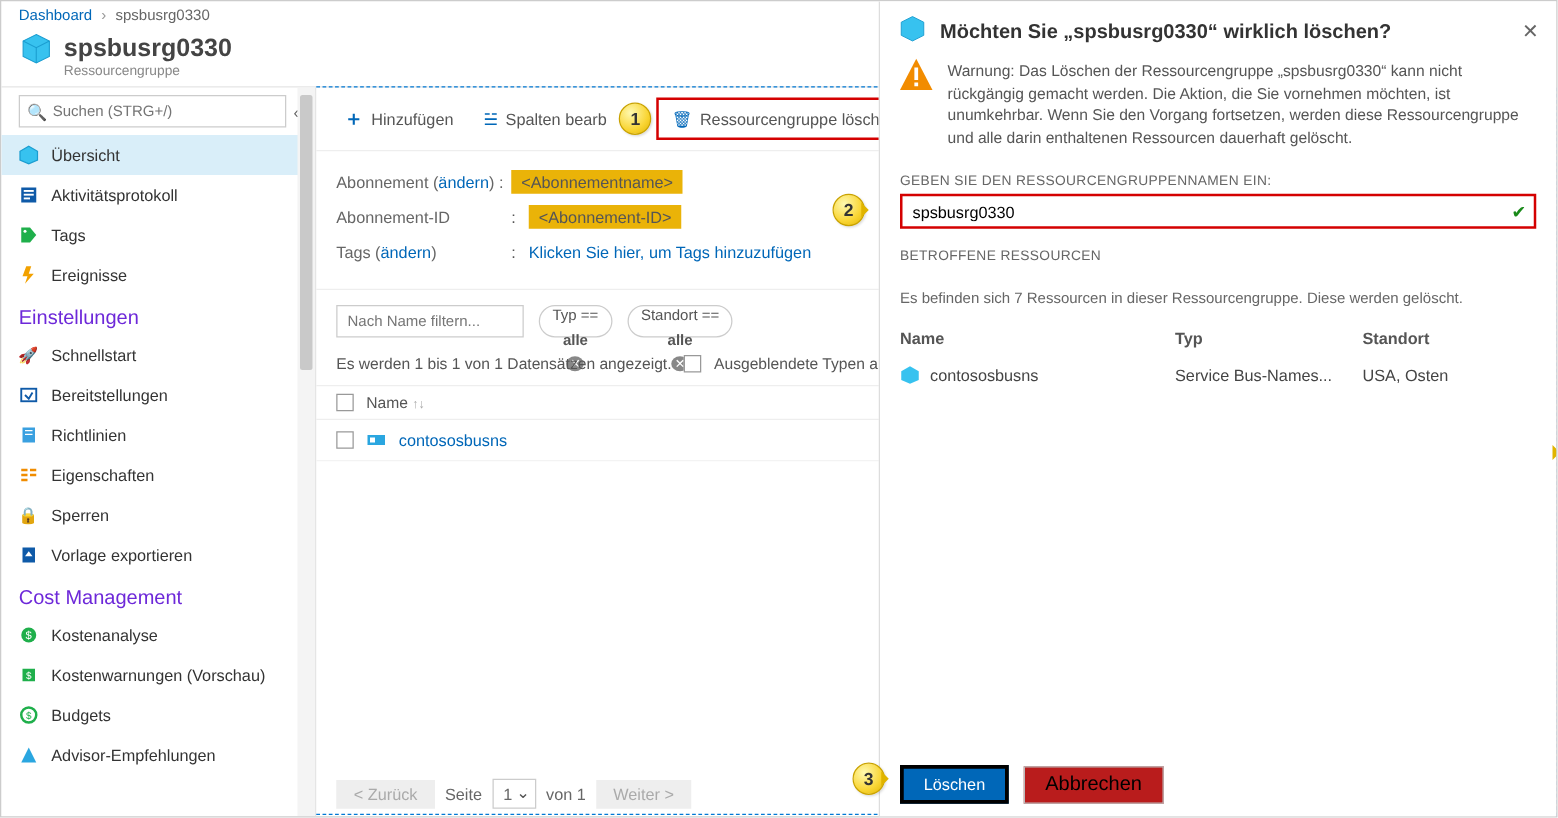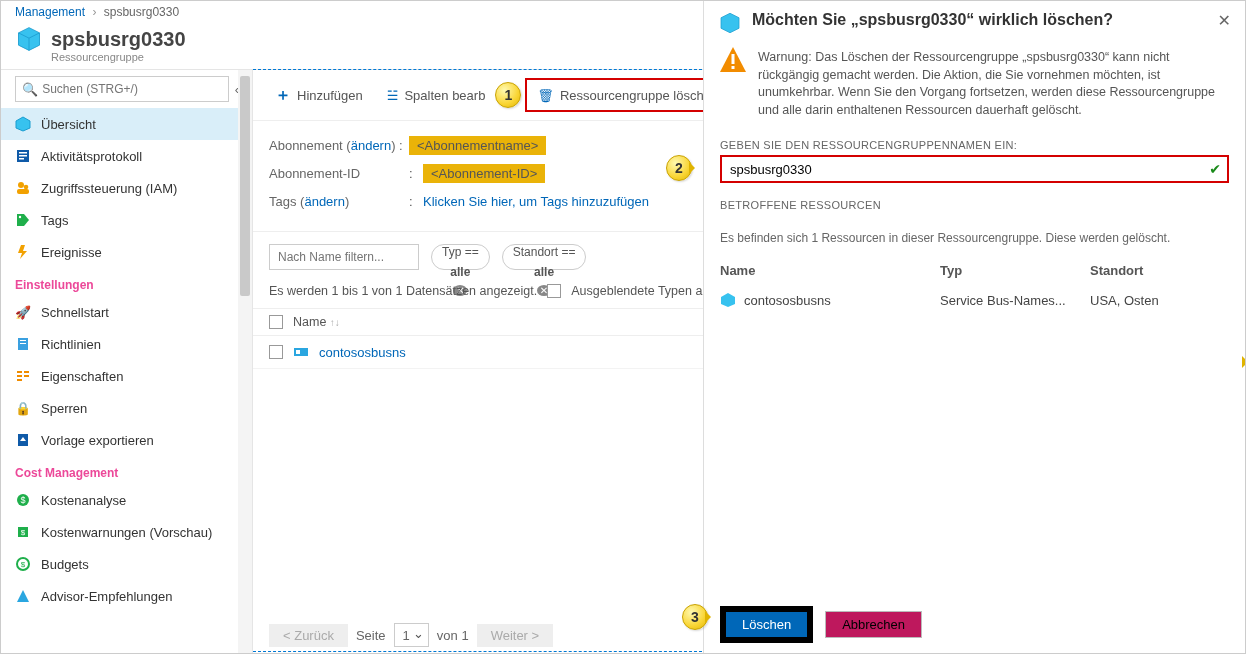--- a/index.html
+++ b/index.html
@@ -18,21 +18,21 @@
 
   
   .sidebar { width: 252px; border-right: 1px solid #e5e5e5; overflow-y: auto; padding-top:6px; position:relative; }
   .search-wrap { padding: 0 10px 6px 14px; display:flex; align-items:center; gap:6px; }
   .search-box { flex:1; display:flex; align-items:center; border:1px solid #ccc; height:26px; padding:0 6px; background:#fff; }
   .search-box input { border:none; outline:none; flex:1; font-size:12px; color:#8b5cf6; }
   .collapse-btn { font-size:13px; color:#666; cursor:pointer; }
   .nav-item { display:flex; align-items:center; height:32px; padding:0 14px; gap:10px; cursor:pointer; font-size:13px; color:#333; }
   .nav-item.active { background:#d9eef9; }
   .nav-icon { width:16px; height:16px; display:inline-flex; align-items:center; justify-content:center; }
-  .nav-section { padding: 10px 14px 4px 14px; font-weight:700; color:#ec4899; font-size:12px; }
+  .nav-section { padding: 10px 14px 4px 14px; font-weight:400; color:#6d28d9; font-size:16px; }
 
   
   .main { flex:1; min-width:0; padding: 0; border-right:1px dashed #0078d4; position:relative; }
   .toolbar { display:flex; align-items:center; gap:4px; padding: 8px 12px 8px 12px; border-bottom:1px solid #eee; }
   .tb-btn { display:flex; align-items:center; gap:6px; height:30px; padding:0 10px; font-size:13px; color:#555; cursor:pointer; }
   .tb-btn .plus { color:#0067b8; font-weight:bold; font-size:16px; }
   .delete-rg-wrap { border:2px solid #d40000; padding:0 2px; display:flex; align-items:center; }
 
   .callout { width:26px; height:26px; border-radius:50%; background: radial-gradient(circle at 35% 30%, #fff9b0, #f9d534 60%, #e0b400); display:flex; align-items:center; justify-content:center; font-weight:700; color:#333; font-size:14px; border:1px solid #c9a200; position:absolute; z-index:50; box-shadow:1px 1px 2px rgba(0,0,0,.15);}
   .callout::before { content:""; position:absolute; right:-10px; top:50%; transform:translateY(-50%); border:6px solid transparent; border-left-color:#e0b400; }
@@ -58,55 +58,55 @@
   .table-row { display:flex; align-items:center; padding: 8px 16px; gap:10px; border-bottom:1px solid #f3f3f3; }
   .res-link { color:#0067b8; cursor:pointer; }
 
   .pager { position:absolute; bottom:6px; left:16px; display:flex; align-items:center; gap:8px; font-size:13px; color:#666; }
   .pg-btn { background:#eee; color:#aaa; padding:4px 14px; }
   .pg-sel { border:1px solid #ccc; height:24px; padding:0 18px 0 8px; display:flex; align-items:center; position:relative; }
   .pg-sel::after { content:"⌄"; position:absolute; right:4px; top:2px; color:#555; }
 
   
   .panel { position:absolute; top:0; right:0; width:542px; height:654px; background:#fff; border-left:1px solid #ddd; display:flex; flex-direction:column; z-index:20; }
-  .panel-head { display:flex; align-items:flex-start; padding:10px 14px; gap:10px; }
+  .panel-head { display:flex; align-items:flex-end; padding:10px 14px; gap:10px; }
   .panel-title { font-weight:600; font-size:16px; color:#333; flex:1; }
   .close-x { font-size:16px; color:#666; cursor:pointer; }
   .warn-row { display:flex; gap:14px; padding: 4px 16px 12px 54px; font-size:12.5px; color:#555; line-height:1.4; position:relative; }
   .warn-icon { position:absolute; left:14px; top:0; width:30px; height:30px; }
   .panel-label-lbl { font-size:11px; letter-spacing:.3px; color:#666; padding: 8px 16px 4px 16px; }
   .panel-input-wrap { padding: 0 16px; position:relative; }
   .panel-input { width:100%; border:2px solid #d40000; height:28px; padding:0 8px; font-size:13px; outline:none; }
   .check-mark { position:absolute; right:24px; top:6px; color:#1a8a1a; font-size:14px; }
   .panel-sub { padding: 16px 16px 4px 16px; font-size:12px; color:#666; }
   .panel-sub h { display:block; font-size:11px; letter-spacing:.3px; color:#666; margin-bottom:20px; }
   .panel-table { padding: 8px 16px; }
   .pt-head { display:flex; font-weight:600; color:#555; font-size:13px; padding:6px 0; }
   .pt-row { display:flex; align-items:center; padding:8px 0; font-size:13px; color:#444; }
   .col-n { flex: 0 0 220px; display:flex; align-items:center; gap:8px; }
   .col-t { flex: 0 0 150px; }
   .col-s { flex: 1; }
   .panel-footer { margin-top:auto; padding: 12px 16px; display:flex; gap:12px; align-items:center; position:relative; }
-  .btn-primary { background:#0067b8; color:#fff; border:6px solid #000000; padding:5px 16px; font-size:13px; cursor:pointer; }
-  .btn-secondary { background:#be185d; border:1px solid #bbb; padding:5px 16px; font-size:13px; cursor:pointer; }
+  .btn-primary { background:#0067b8; color:#fff; border:3px solid #000000; padding:5px 16px; font-size:13px; cursor:pointer; }
+  .btn-secondary { background:#b91c1c; border:1px solid #bbb; padding:5px 16px; font-size:16px; cursor:pointer; }
 
   .dash-border-top { position:absolute; top:68px; left:252px; right:543px; height:1px; border-top:1px dashed #0078d4; z-index:5; pointer-events:none;}
   .dash-border-bottom { position:absolute; bottom:1px; left:252px; right:543px; height:1px; border-top:1px dashed #0078d4; z-index:5; pointer-events:none;}
 
   
   .fake-scroll { position:absolute; right:0; top:0; bottom:0; width:14px; background:#f4f4f4; }
   .fake-thumb { position:absolute; right:2px; top:6px; width:10px; height:220px; background:#c9c9c9; border-radius:2px; }
 
   svg { display:block; }
 </style>
 </head>
 <body>
 
 <div class="breadcrumb">
-  <a>Management</a>
+  <a>Dashboard</a>
   <span class="sep">›</span>
   <span>spsbusrg0330</span>
 </div>
 
 <div class="title-row">
   <span class="cube-icon">
     <svg viewBox="0 0 32 32" width="28" height="28">
         <polygon points="16,3 28,9 28,23 16,29 4,23 4,9" fill="#37c2ef" stroke="#1b9dd0" stroke-width="1"></polygon>
         <polyline points="4,9 16,15 28,9" fill="none" stroke="#1b9dd0"></polyline>
         <line x1="16" y1="15" x2="16" y2="29" stroke="#1b9dd0"></line>
@@ -142,49 +142,48 @@
             <rect x="4" y="4" width="8" height="1.5" fill="#fff"></rect>
             <rect x="4" y="7" width="8" height="1.5" fill="#fff"></rect>
             <rect x="4" y="10" width="5" height="1.5" fill="#fff"></rect>
           </svg>
         </span>
       <span>Aktivitätsprotokoll</span>
     </div>
     <div class="nav-item">
       <span class="nav-icon">
           <svg width="16" height="16">
-            <circle cx="6" cy="5" r="3" fill="#f2a100"></circle>
-            <circle cx="11" cy="7" r="2.3" fill="#f2a100"></circle>
-            <rect x="2" y="9" width="12" height="5" rx="2" fill="#f2a100"></rect>
-          </svg>
-        </span>
-      <span>Zugriffssteuerung (IAM)</span>
-    </div>
-    <div class="nav-item">
-      <span class="nav-icon">
-          <svg width="16" height="16">
             <polygon points="2,2 9,2 14,8 9,14 2,14" fill="#1faf4b"></polygon>
             <circle cx="5" cy="5" r="1.2" fill="#fff"></circle>
           </svg>
         </span>
       <span>Tags</span>
     </div>
     <div class="nav-item">
       <span class="nav-icon">
           <svg width="16" height="16">
             <polygon points="6,1 10,1 8,7 12,7 5,15 7,9 3,9" fill="#f2a100"></polygon>
           </svg>
         </span>
       <span>Ereignisse</span>
     </div>
 
     <div class="nav-section">Einstellungen</div>
     <div class="nav-item">
         <span class="nav-icon">🚀</span>
         <span>Schnellstart</span>
+      </div>
+    <div class="nav-item">
+        <span class="nav-icon">
+          <svg width="16" height="16">
+            <rect x="2" y="3" width="12" height="10" fill="none" stroke="#0f5aa8" stroke-width="1.5"></rect>
+            <polyline points="5,8 8,11 11,6" fill="none" stroke="#0f5aa8" stroke-width="1.5"></polyline>
+          </svg>
+        </span>
+        <span>Bereitstellungen</span>
       </div>
     <div class="nav-item">
         <span class="nav-icon">
           <svg width="16" height="16">
             <rect x="3" y="2" width="10" height="12" fill="#3aa0e0"></rect>
             <rect x="5" y="4" width="6" height="1" fill="#fff"></rect>
             <rect x="5" y="7" width="6" height="1" fill="#fff"></rect>
           </svg>
         </span>
         <span>Richtlinien</span>
@@ -369,21 +368,21 @@
   <div class="panel-input-wrap">
     <div class="callout" style="left:-38px; top:0;">
         <span>2</span>
       </div>
     <input class="panel-input" value="spsbusrg0330" style="">
     <span class="check-mark">✔</span>
   </div>
 
   <div class="panel-sub">
     <h>BETROFFENE RESSOURCEN</h>
-    <span>Es befinden sich 1 Ressourcen in dieser Ressourcengruppe. Diese werden gelöscht.</span>
+    <span>Es befinden sich 7 Ressourcen in dieser Ressourcengruppe. Diese werden gelöscht.</span>
   </div>
 
   <div class="panel-table">
     <div class="pt-head">
       <div class="col-n">Name</div>
       <div class="col-t">Typ</div>
       <div class="col-s">Standort</div>
     </div>
     <div class="pt-row">
       <div class="col-n">

